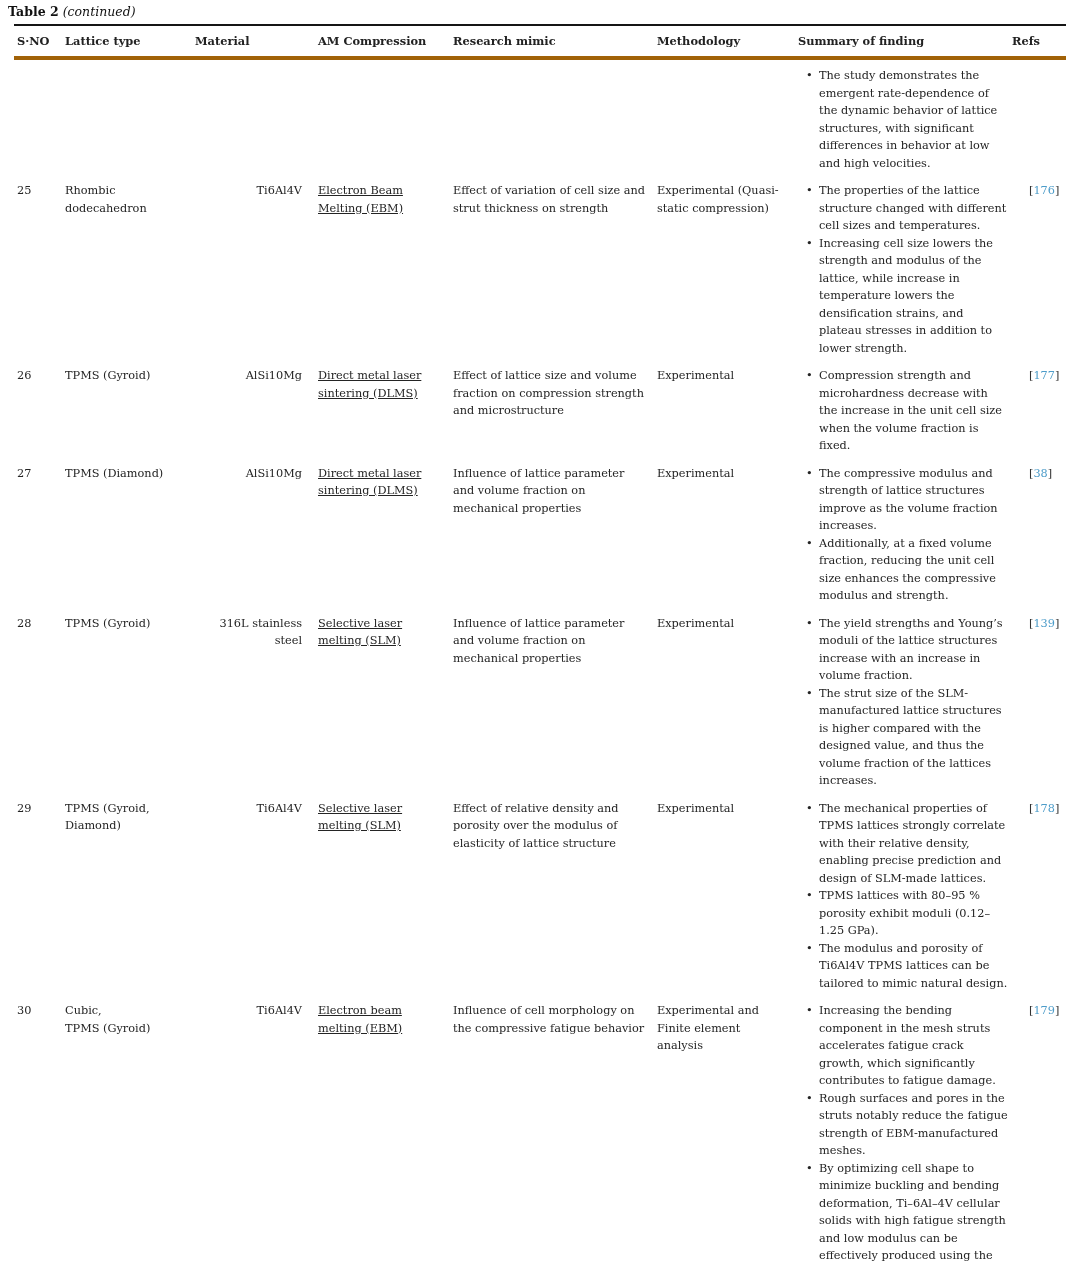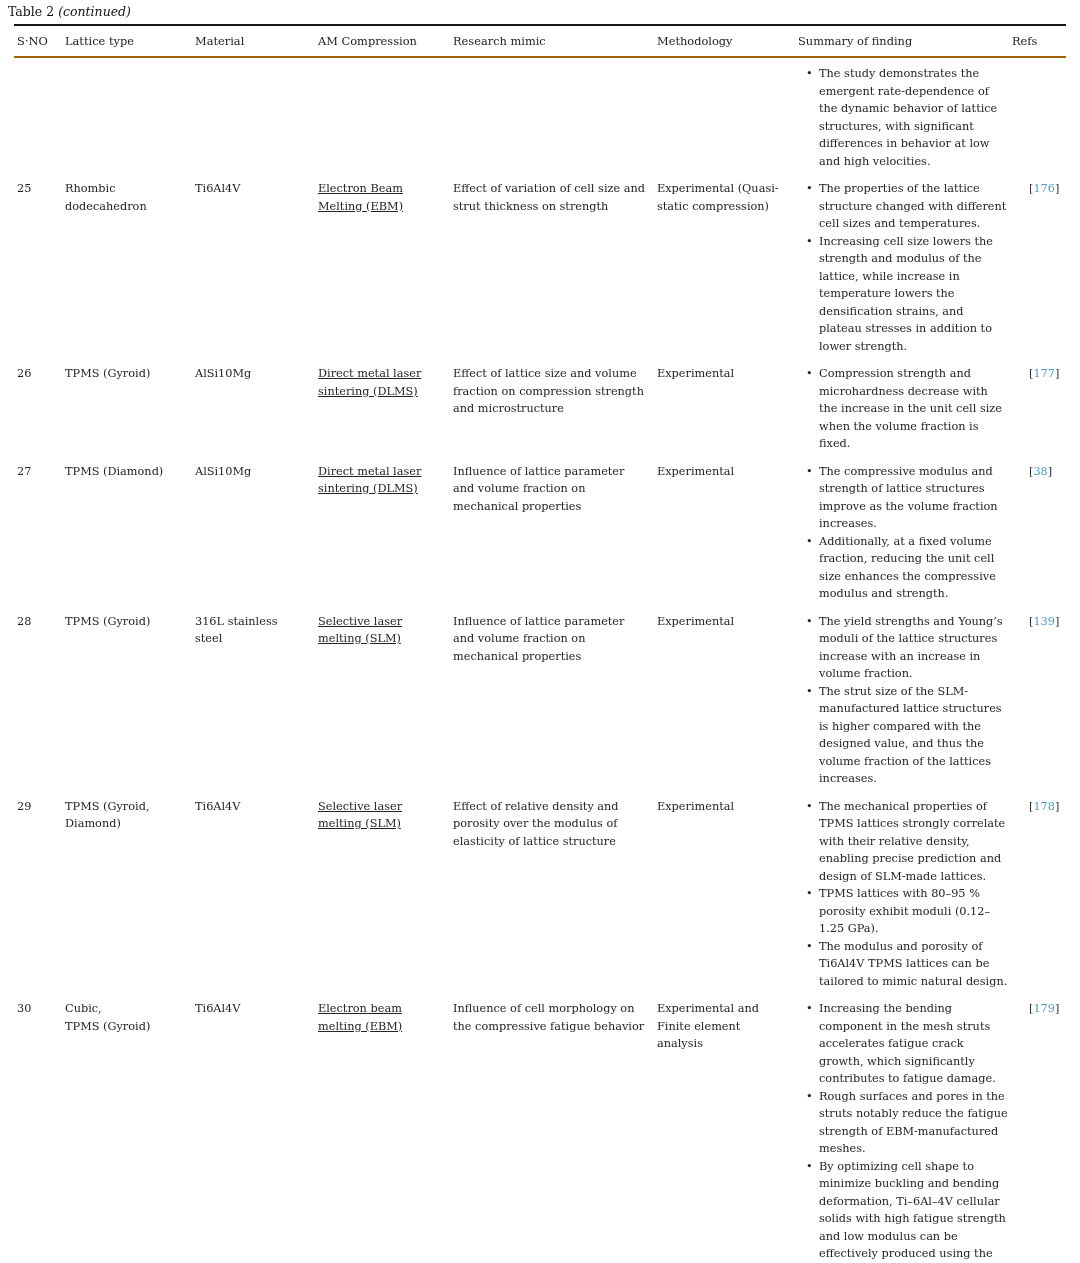--- a/index.html
+++ b/index.html
@@ -12,53 +12,53 @@
     color: #1e1e1e;
     overflow: hidden;
   }
   .page { padding: 4px 14px 0 14px; }
   .table-title {
     font-size: 12.5px;
     line-height: 15px;
     margin: 0 0 5px -6px;
     color: #111;
   }
-  .table-title .t-bold { font-weight: normal; }
+  .table-title .t-bold { font-weight: bold; }
   .table-title .t-italic { font-style: italic; font-weight: normal; }
   table.paper-table {
     border-collapse: collapse;
     table-layout: fixed;
     width: 1052px;
     border-top: 2px solid #151515;
     border-bottom: 3px solid #151515;
   }
   thead th {
-    font-weight: normal;
+    font-weight: bold;
     text-align: left;
     font-size: 11.4px;
     line-height: 14px;
     padding: 8px 6px 8px 0;
-    border-bottom: 2px solid #a16207;
+    border-bottom: 4px solid #a16207;
     color: #222;
     vertical-align: middle;
   }
   thead th.col-sno { padding-left: 3px; }
   thead th.col-refs { padding-left: 0; padding-right: 0; }
   tbody td {
     vertical-align: top;
     font-size: 11.3px;
     line-height: 17.5px;
     padding: 0 0 10px 0;
     color: #242424;
     margin-top: 22px;
   }
   tbody tr:first-child td { padding-top: 7px; }
   td.cell-sno { padding-left: 3px; }
   td.cell-lattice { white-space: pre-line; padding-right: 20px; }
-  td.cell-material { padding-right: 16px; }
+  td.cell-material { padding-right: 16px; text-align: right; }
   td.cell-am { padding-right: 14px; text-decoration: underline; }
   td.cell-research { padding-right: 12px; }
   td.cell-method { padding-right: 10px; }
   td.cell-summary { padding-right: 4px; }
   td.cell-refs { padding-left: 17px; }
   .finding {
     position: relative;
     padding-left: 21px;
   }
   .finding::before {

